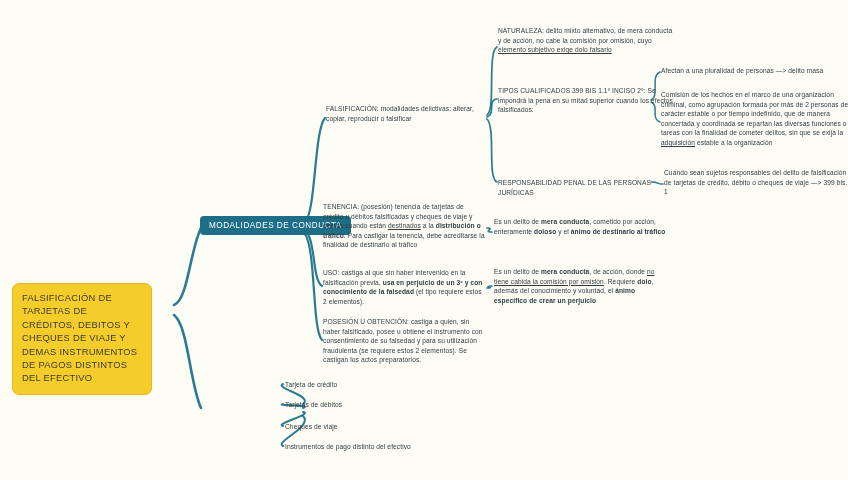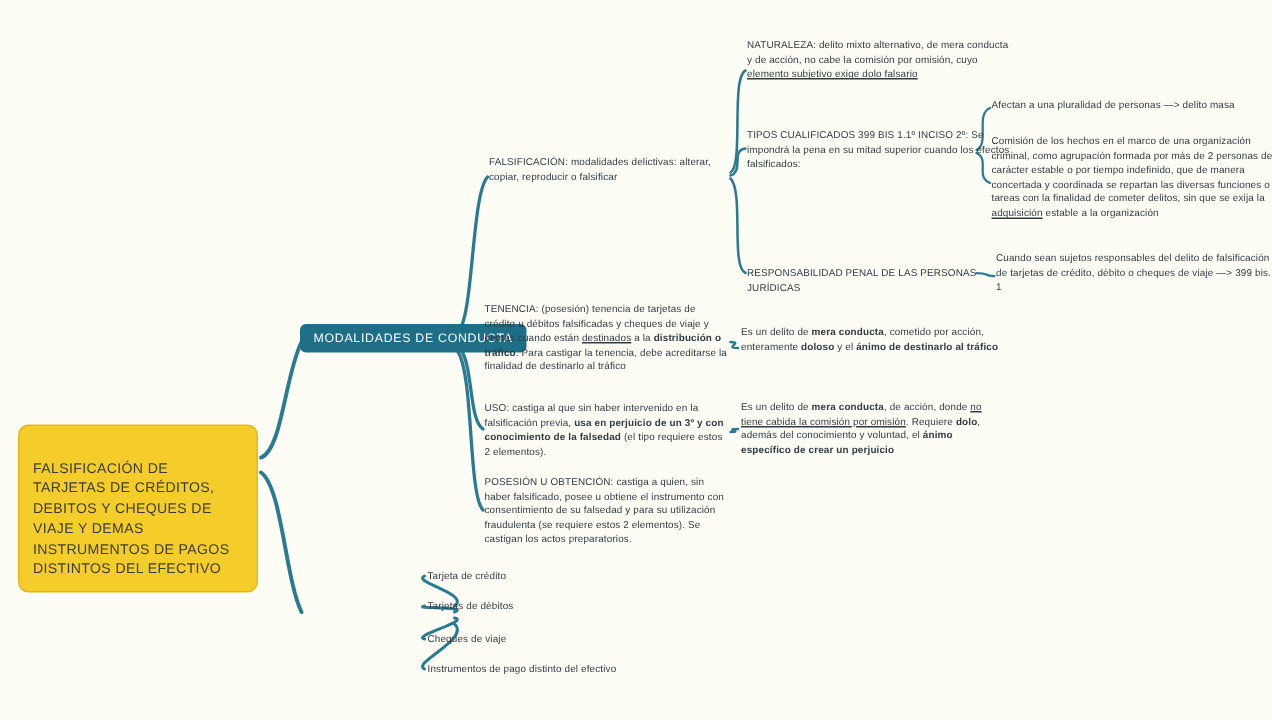--- a/index.html
+++ b/index.html
@@ -10,25 +10,25 @@
     overflow:hidden;
     position:relative;
   }
   #canvas{position:absolute;inset:0;width:848px;height:480px;}
   svg.links{position:absolute;left:0;top:0;width:848px;height:480px;pointer-events:none;}
 
   .node{position:absolute;}
 
   
   .root{
-    left:12px; top:283px; width:160px;
+    left:12px; top:283px; width:140px;
     background:#f5cd2a;
     border:1px solid #e2b91d;
     border-radius:7px;
-    padding:21px 9px 9px 9px;
+    padding:7px 9px 9px 9px;
     box-sizing:border-box;
     color:#3b3b33;
     font-size:9.4px;
     line-height:13.4px;
     letter-spacing:.25px;
     text-transform:uppercase;
   }
 
   
   .pill{

